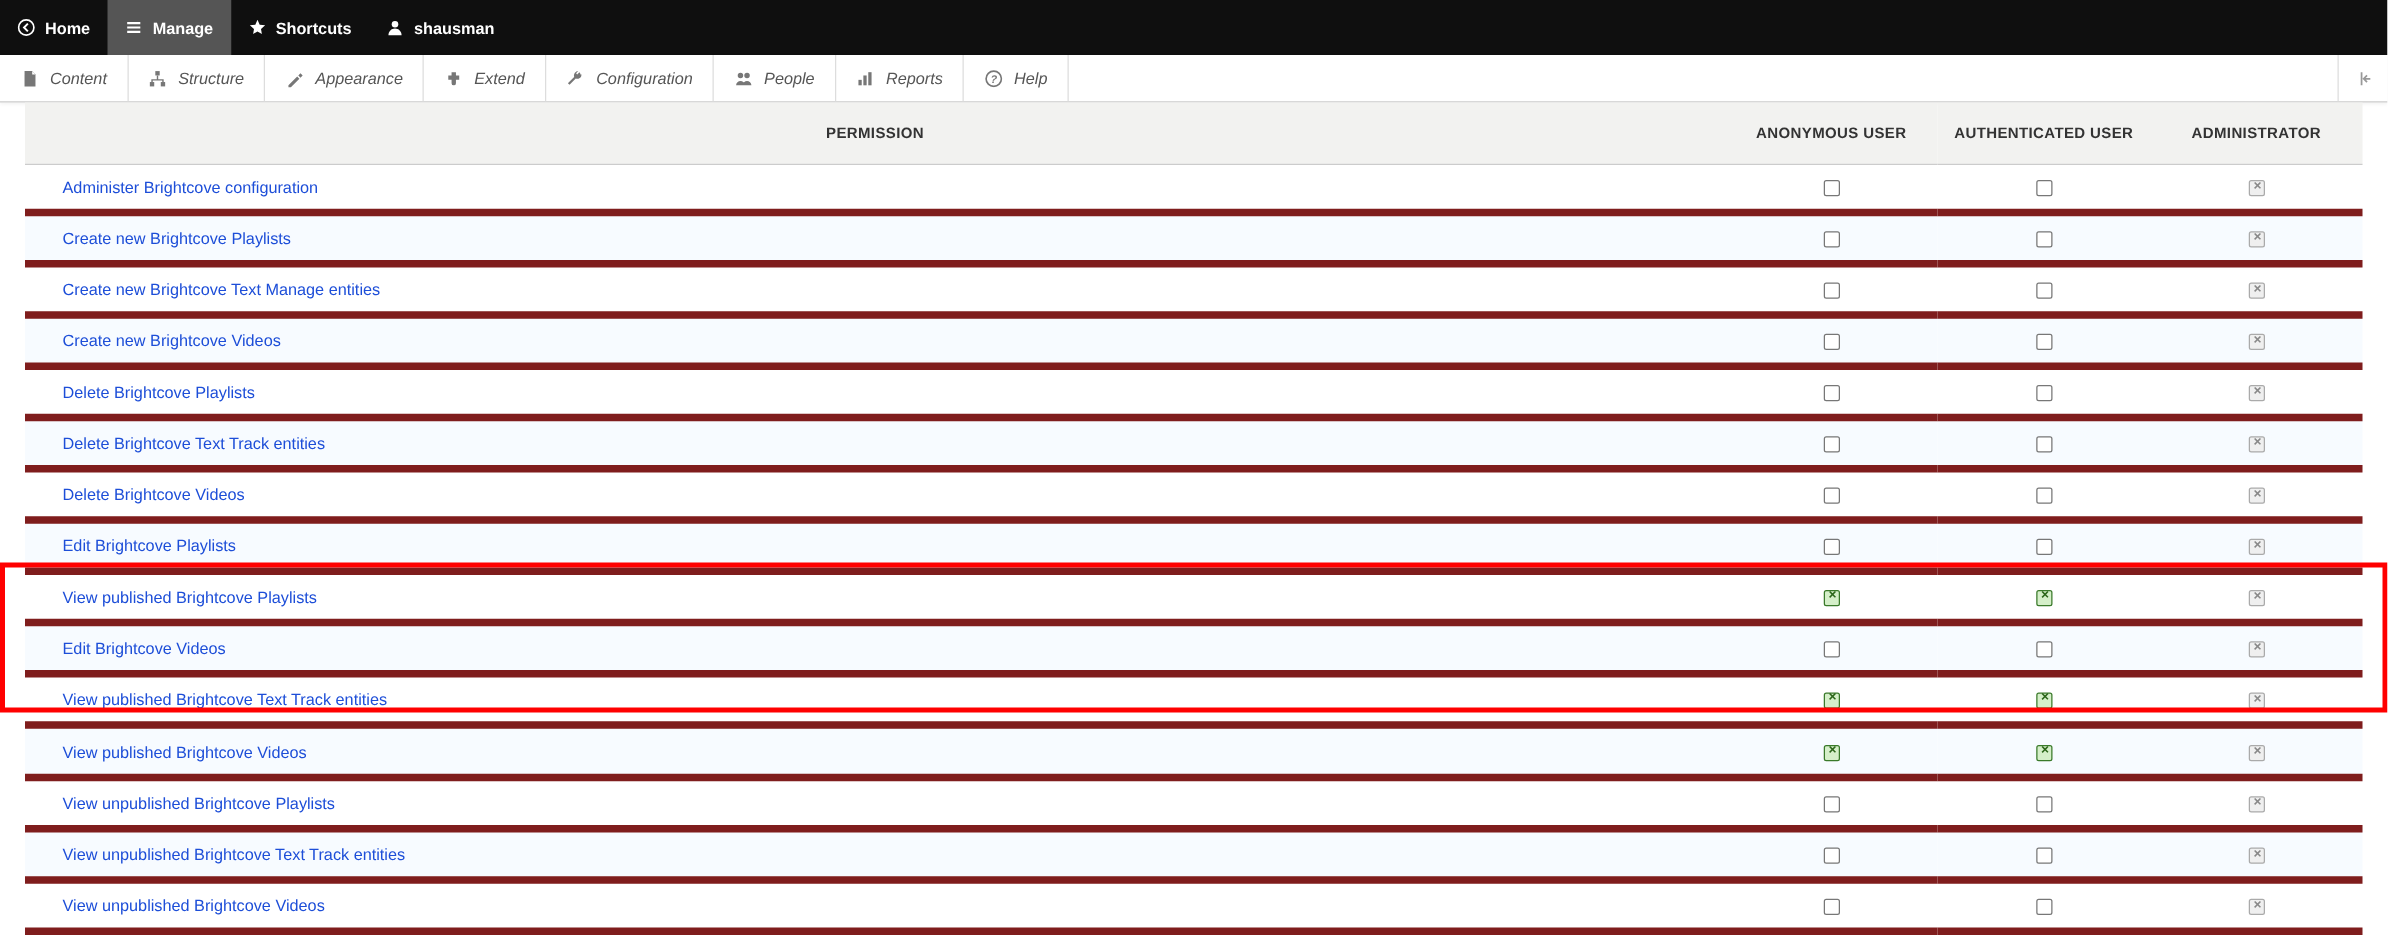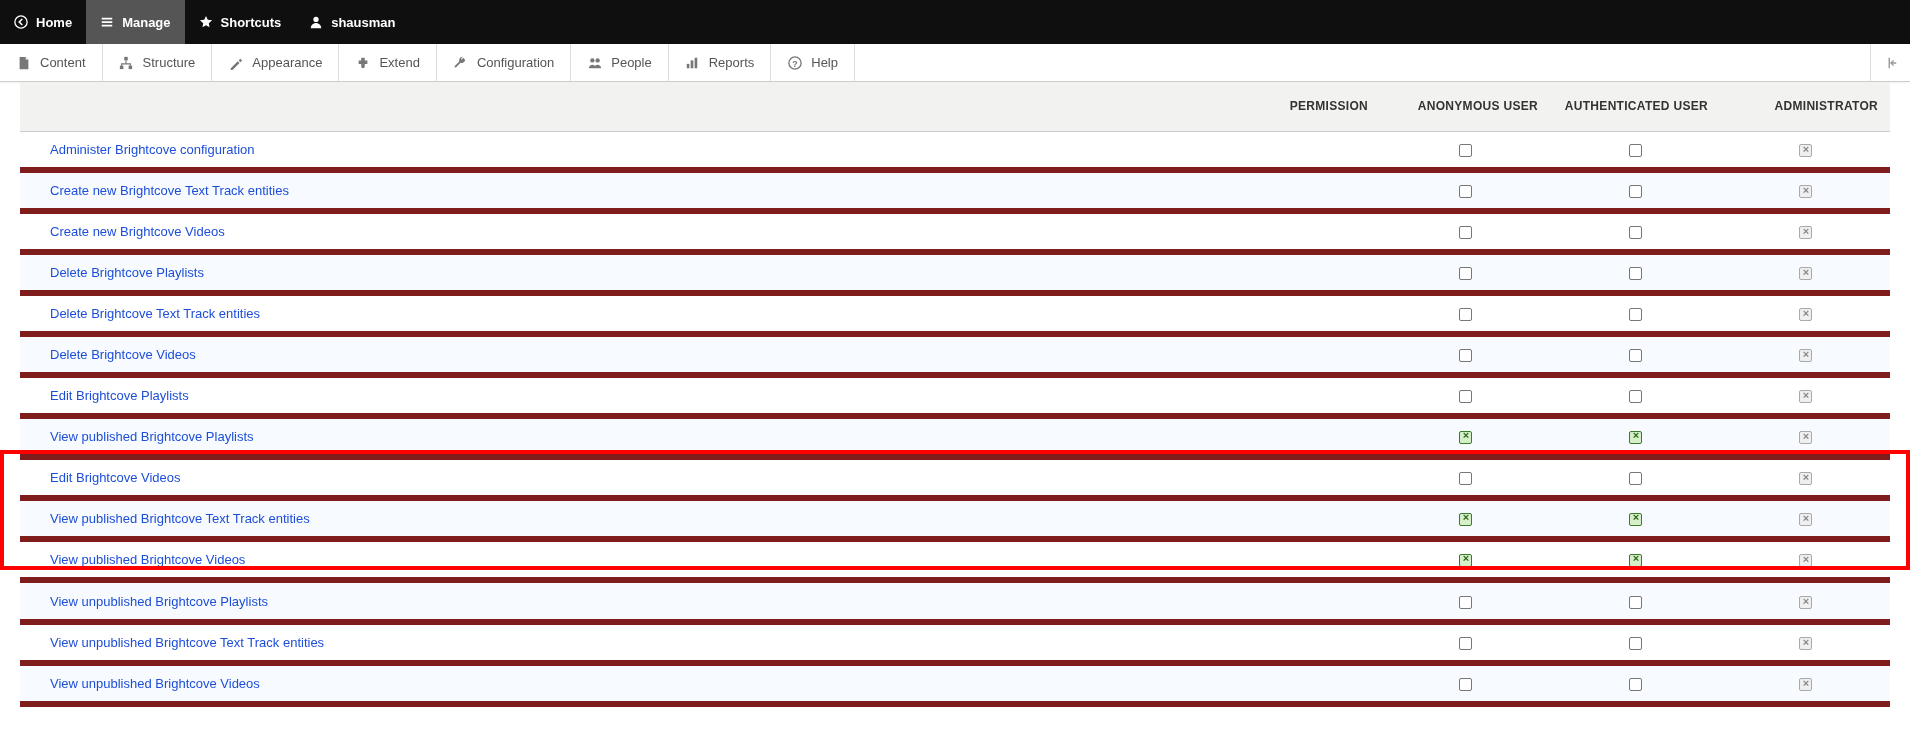--- a/index.html
+++ b/index.html
@@ -52,20 +52,21 @@
   }
   .toolbar-admin .tab {
     display: flex;
     align-items: center;
     padding: 0 16px;
     gap: 9px;
     color: #555;
     font-size: 13px;
     border-right: 1px solid #ddd;
     cursor: pointer;
+    font-style: italic;
   }
   .toolbar-admin .collapse {
     margin-left: auto;
     border-left: 1px solid #ddd;
     border-right: none;
     width: 40px;
     justify-content: center;
     color: #888;
   }
   .toolbar-admin .icon {
@@ -82,21 +83,21 @@
     padding: 0 20px 30px 20px;
   }
   table {
     width: 100%;
     border-collapse: collapse;
     table-layout: fixed;
   }
   thead th {
     background: #f2f2f0;
     border-bottom: 1px solid #ccc;
-    text-align: right;
+    text-align: center;
     font-size: 12px;
     font-weight: bold;
     letter-spacing: 0.3px;
     color: #333;
     padding: 16px 12px;
     text-transform: uppercase;
     vertical-align: middle;
   }
   thead th.center { line-height: 1.4; }
   tbody td {
@@ -320,21 +321,27 @@
       </tr>
     </thead>
     <tbody id="perm-tbody">
     <tr>
           <td class="perm">Administer Brightcove configuration</td>
           <td class="center"><span class="cb"></span></td>
           <td class="center"><span class="cb"></span></td>
           <td class="center"><span class="cb disabled-checked"></span></td>
         </tr>
         <tr>
-          <td class="perm">Create new Brightcove Text Track entities</td>
+          <td class="perm">Create new Brightcove Playlists</td>
+          <td class="center"><span class="cb"></span></td>
+          <td class="center"><span class="cb"></span></td>
+          <td class="center"><span class="cb disabled-checked"></span></td>
+        </tr>
+        <tr>
+          <td class="perm">Create new Brightcove Text Manage entities</td>
           <td class="center"><span class="cb"></span></td>
           <td class="center"><span class="cb"></span></td>
           <td class="center"><span class="cb disabled-checked"></span></td>
         </tr>
         <tr>
           <td class="perm">Create new Brightcove Videos</td>
           <td class="center"><span class="cb"></span></td>
           <td class="center"><span class="cb"></span></td>
           <td class="center"><span class="cb disabled-checked"></span></td>
         </tr>

